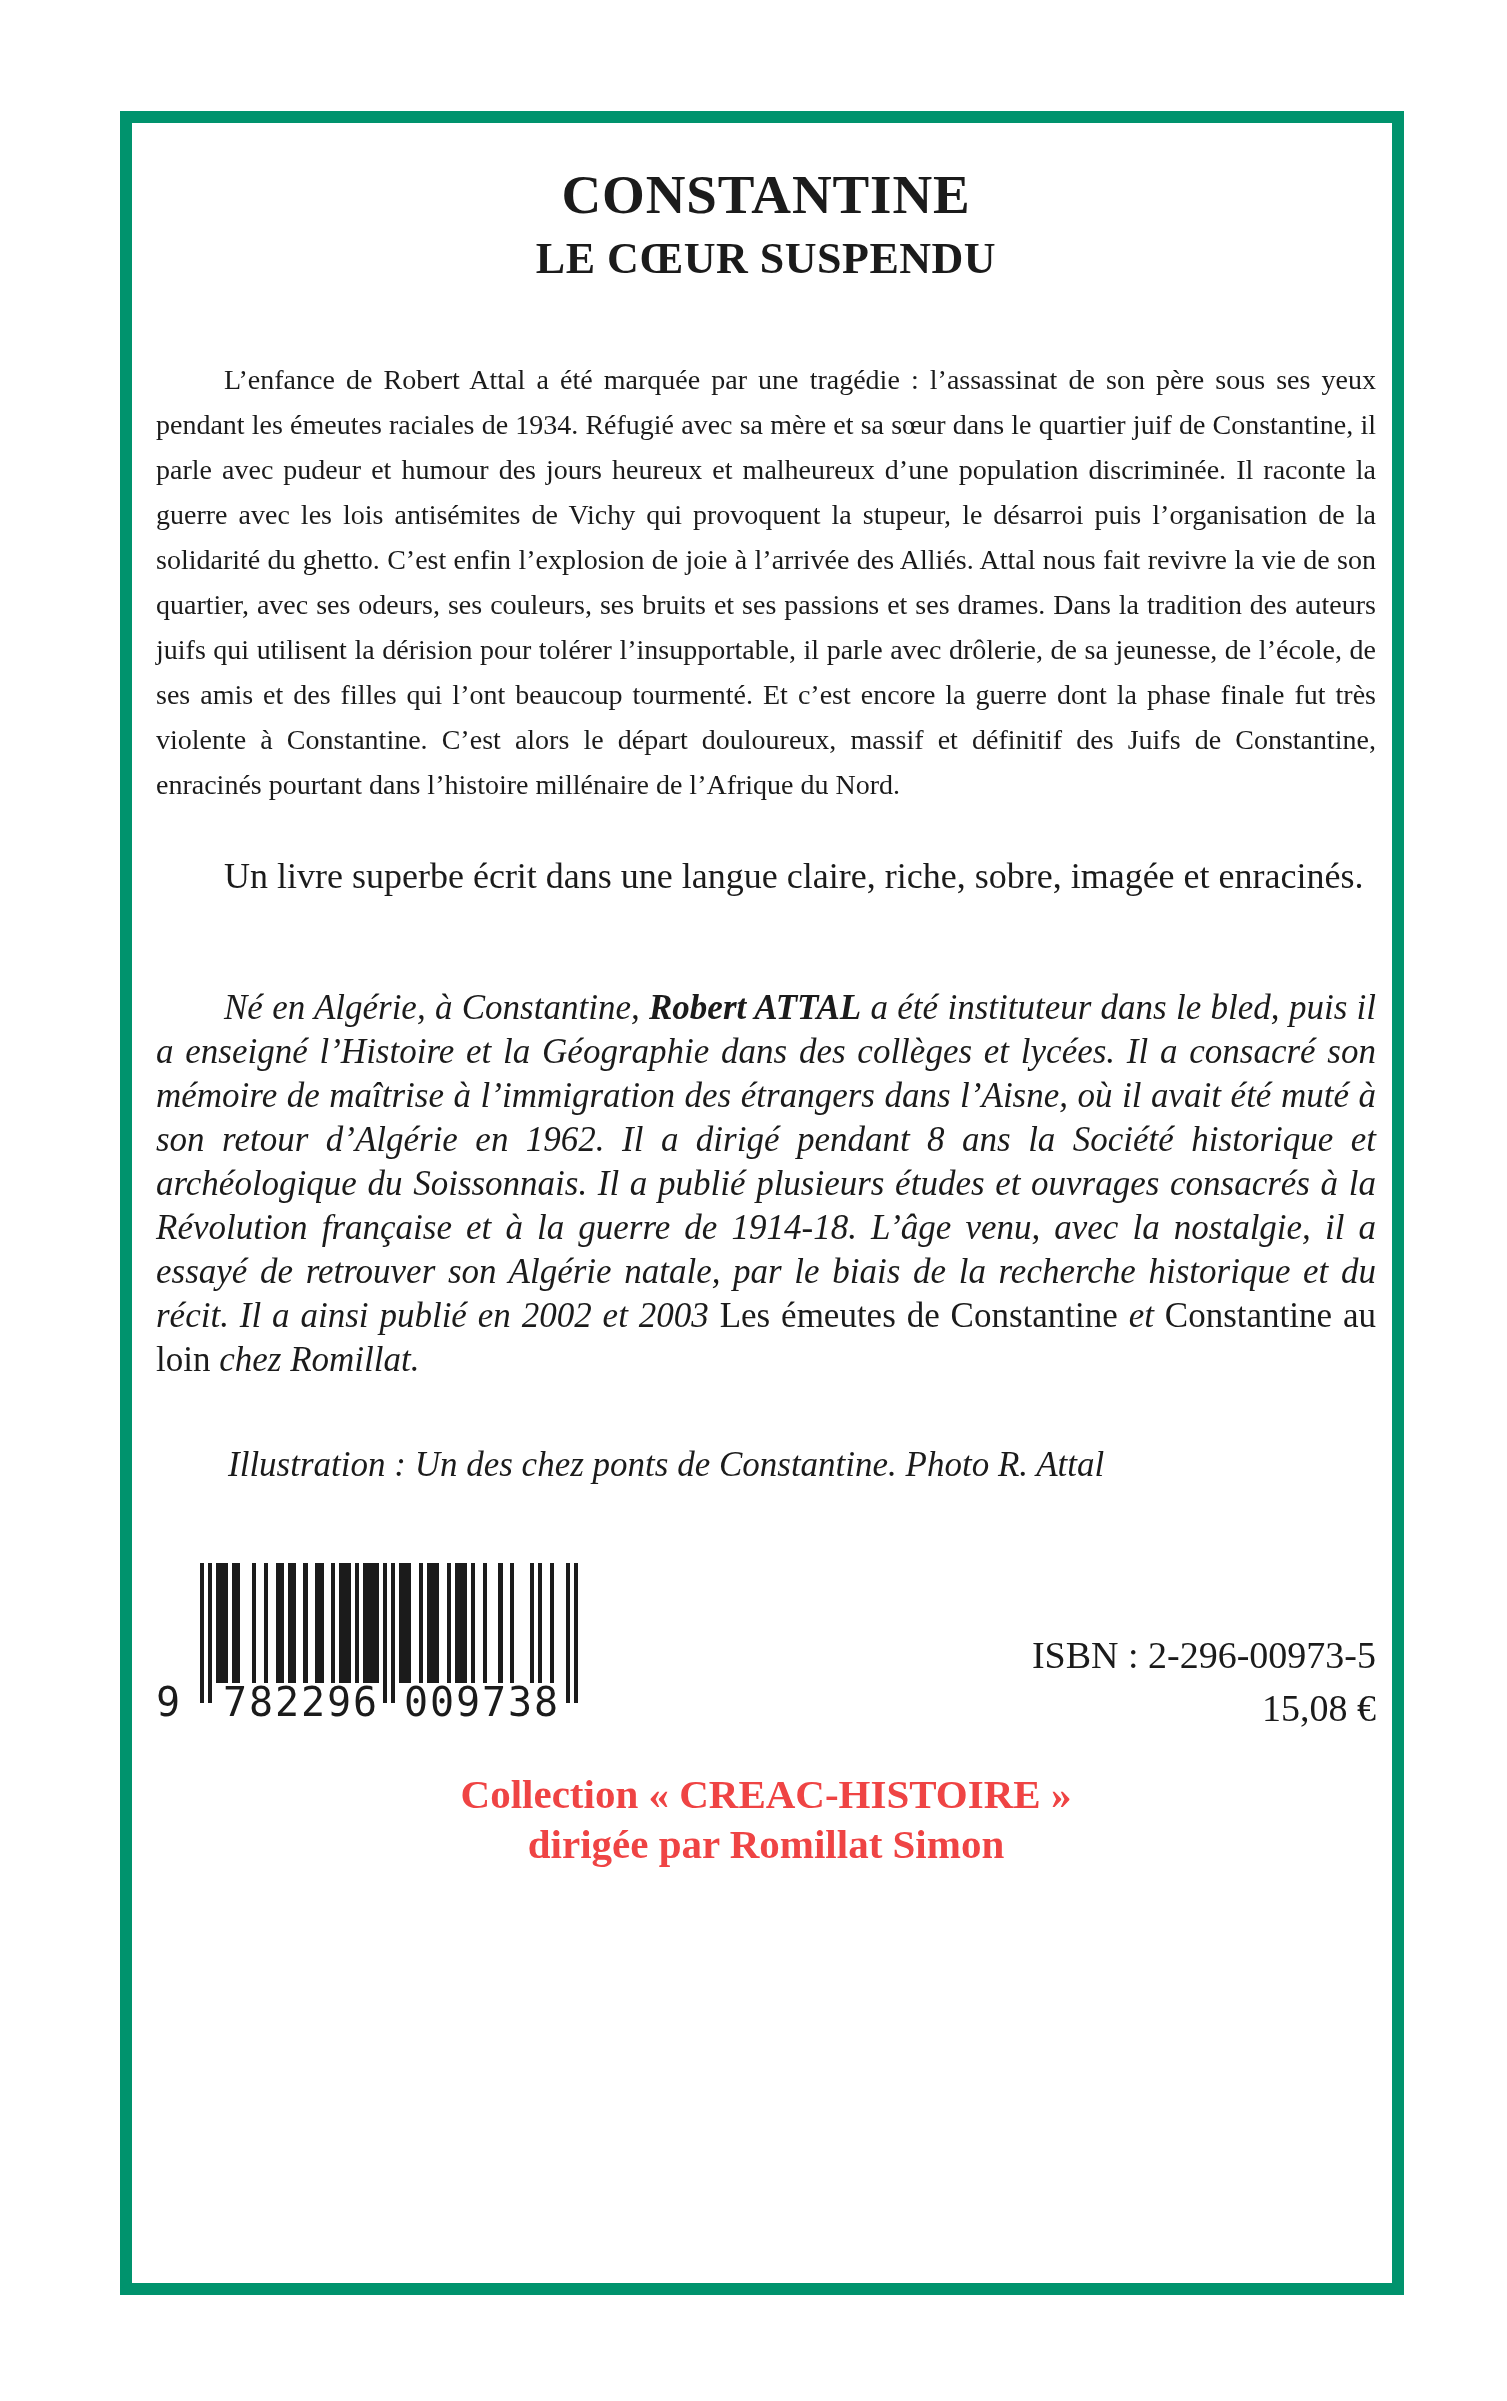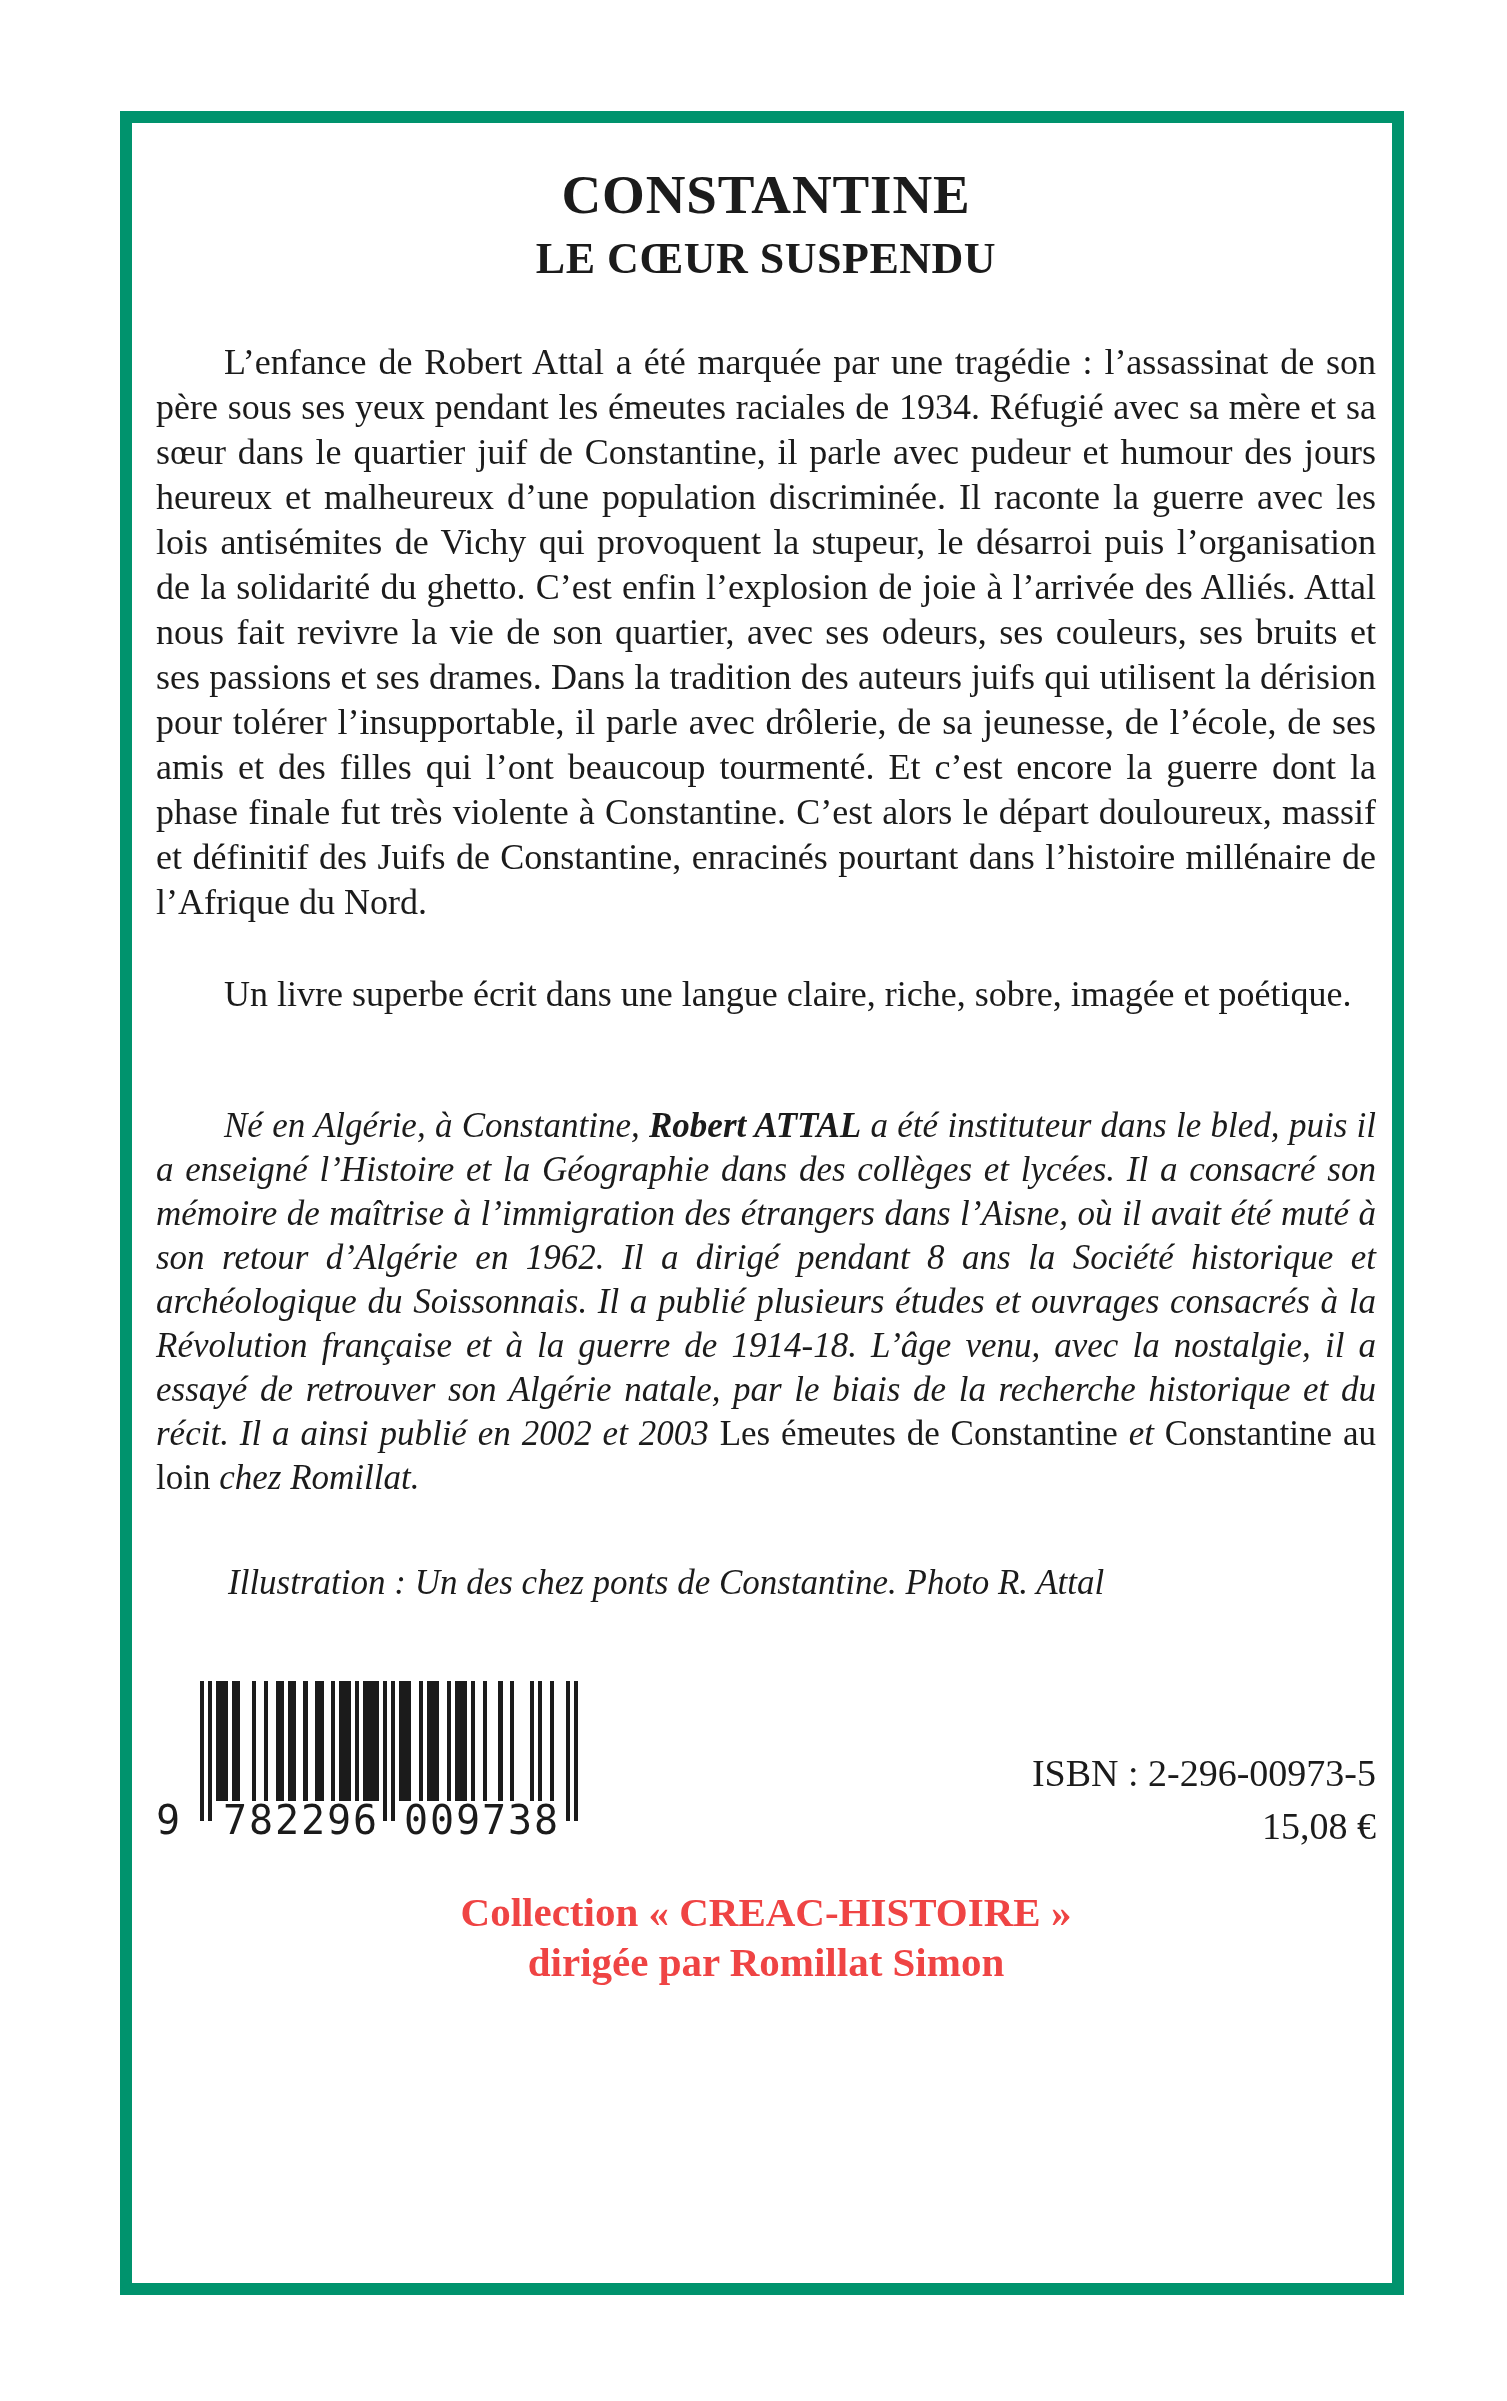--- a/index.html
+++ b/index.html
@@ -29,22 +29,22 @@
   }
   .subtitle {
     margin-top: 15px;
     text-align: center;
     font-weight: bold;
     font-size: 44px;
     line-height: 1;
     letter-spacing: 0.5px;
   }
   .synopsis {
-    margin-top: 59px;
-    font-size: 36px;
+    margin-top: 76px;
+    font-size: 28px;
     line-height: 45px;
     text-align: justify;
     text-indent: 68px;
   }
   .review {
     margin-top: 47px;
     font-size: 36px;
     line-height: 45px;
     text-align: justify;
     text-indent: 68px;
@@ -114,21 +114,21 @@
 </head>
 <body style="color: rgb(27, 27, 27);">
 
 <div class="frame" style="border-color: rgb(0, 147, 109); padding-left: 24px;">
 
   <div class="title">CONSTANTINE</div>
   <div class="subtitle">LE CŒUR SUSPENDU</div>
 
   <p class="synopsis">L’enfance de Robert Attal a été marquée par une tragédie : l’assassinat de son père sous ses yeux pendant les émeutes raciales de 1934. Réfugié avec sa mère et sa sœur dans le quartier juif de Constantine, il parle avec pudeur et humour des jours heureux et malheureux d’une population discriminée. Il raconte la guerre avec les lois antisémites de Vichy qui provoquent la stupeur, le désarroi puis l’organisation de la solidarité du ghetto. C’est enfin l’explosion de joie à l’arrivée des Alliés. Attal nous fait revivre la vie de son quartier, avec ses odeurs, ses couleurs, ses bruits et ses passions et ses drames. Dans la tradition des auteurs juifs qui utilisent la dérision pour tolérer l’insupportable, il parle avec drôlerie, de sa jeunesse, de l’école, de ses amis et des filles qui l’ont beaucoup tourmenté. Et c’est encore la guerre dont la phase finale fut très violente à Constantine. C’est alors le départ douloureux, massif et définitif des Juifs de Constantine, enracinés pourtant dans l’histoire millénaire de l’Afrique du Nord.</p>
 
-  <p class="review">Un livre superbe écrit dans une langue claire, riche, sobre, imagée et poétique.</p>
+  <p class="review">Un livre superbe écrit dans une langue claire, riche, sobre, imagée et enracinés.</p>
 
   <p class="bio"><span class="seg-italic">Né en Algérie, à Constantine, </span><span class="seg-bold-italic">Robert ATTAL</span><span class="seg-italic"> a été instituteur dans le bled, puis il a enseigné l’Histoire et la Géographie dans des collèges et lycées. Il a consacré son mémoire de maîtrise à l’immigration des étrangers dans l’Aisne, où il avait été muté à son retour d’Algérie en 1962. Il a dirigé pendant 8 ans la Société historique et archéologique du Soissonnais. Il a publié plusieurs études et ouvrages consacrés à la Révolution française et à la guerre de 1914-18. L’âge venu, avec la nostalgie, il a essayé de retrouver son Algérie natale, par le biais de la recherche historique et du récit. Il a ainsi publié en 2002 et 2003 </span><span class="seg-roman">Les émeutes de Constantine</span><span class="seg-italic"> et </span><span class="seg-roman">Constantine au loin</span><span class="seg-italic"> chez Romillat.</span></p>
 
   <p class="credit">Illustration : Un des chez ponts de Constantine. Photo R. Attal</p>
 
   <div class="commerce-row">
     <div class="barcode-wrap">
       <svg viewBox="0 0 95 148" width="378" height="140" preserveAspectRatio="none" shape-rendering="crispEdges" fill="#1b1b1b">
           <rect x="0" y="0" width="1.04" height="148"></rect>
           <rect x="2" y="0" width="1.04" height="148"></rect>

